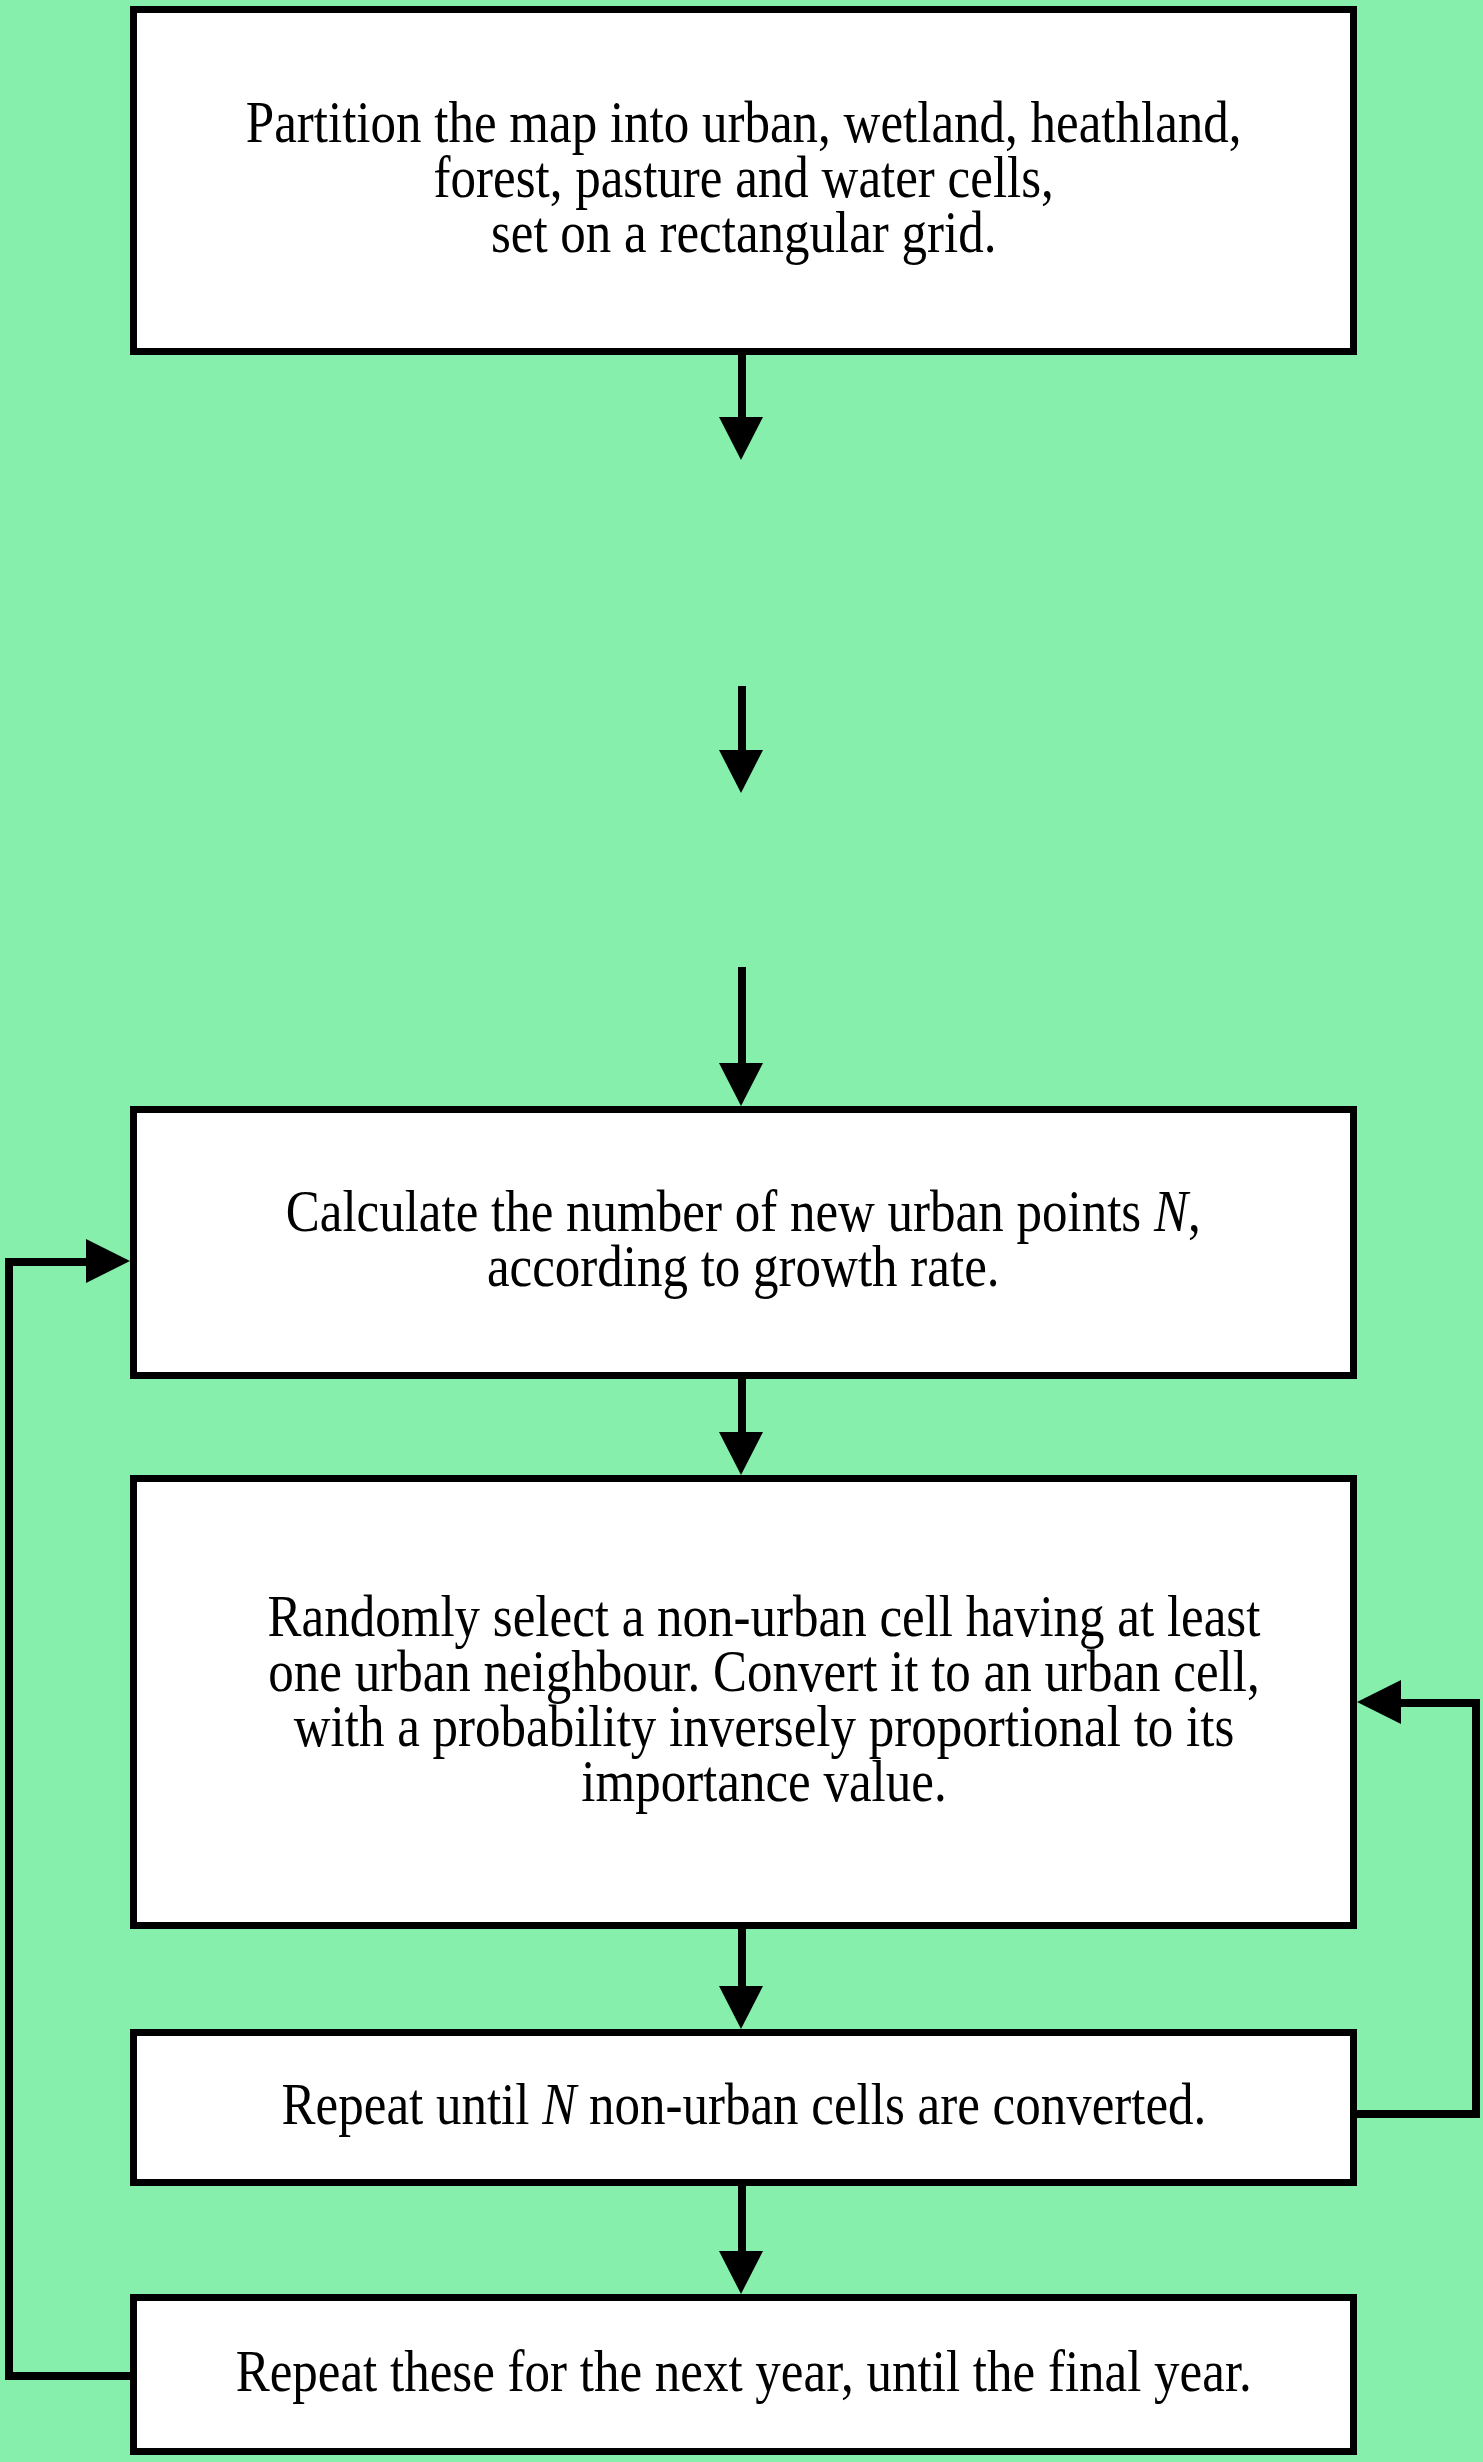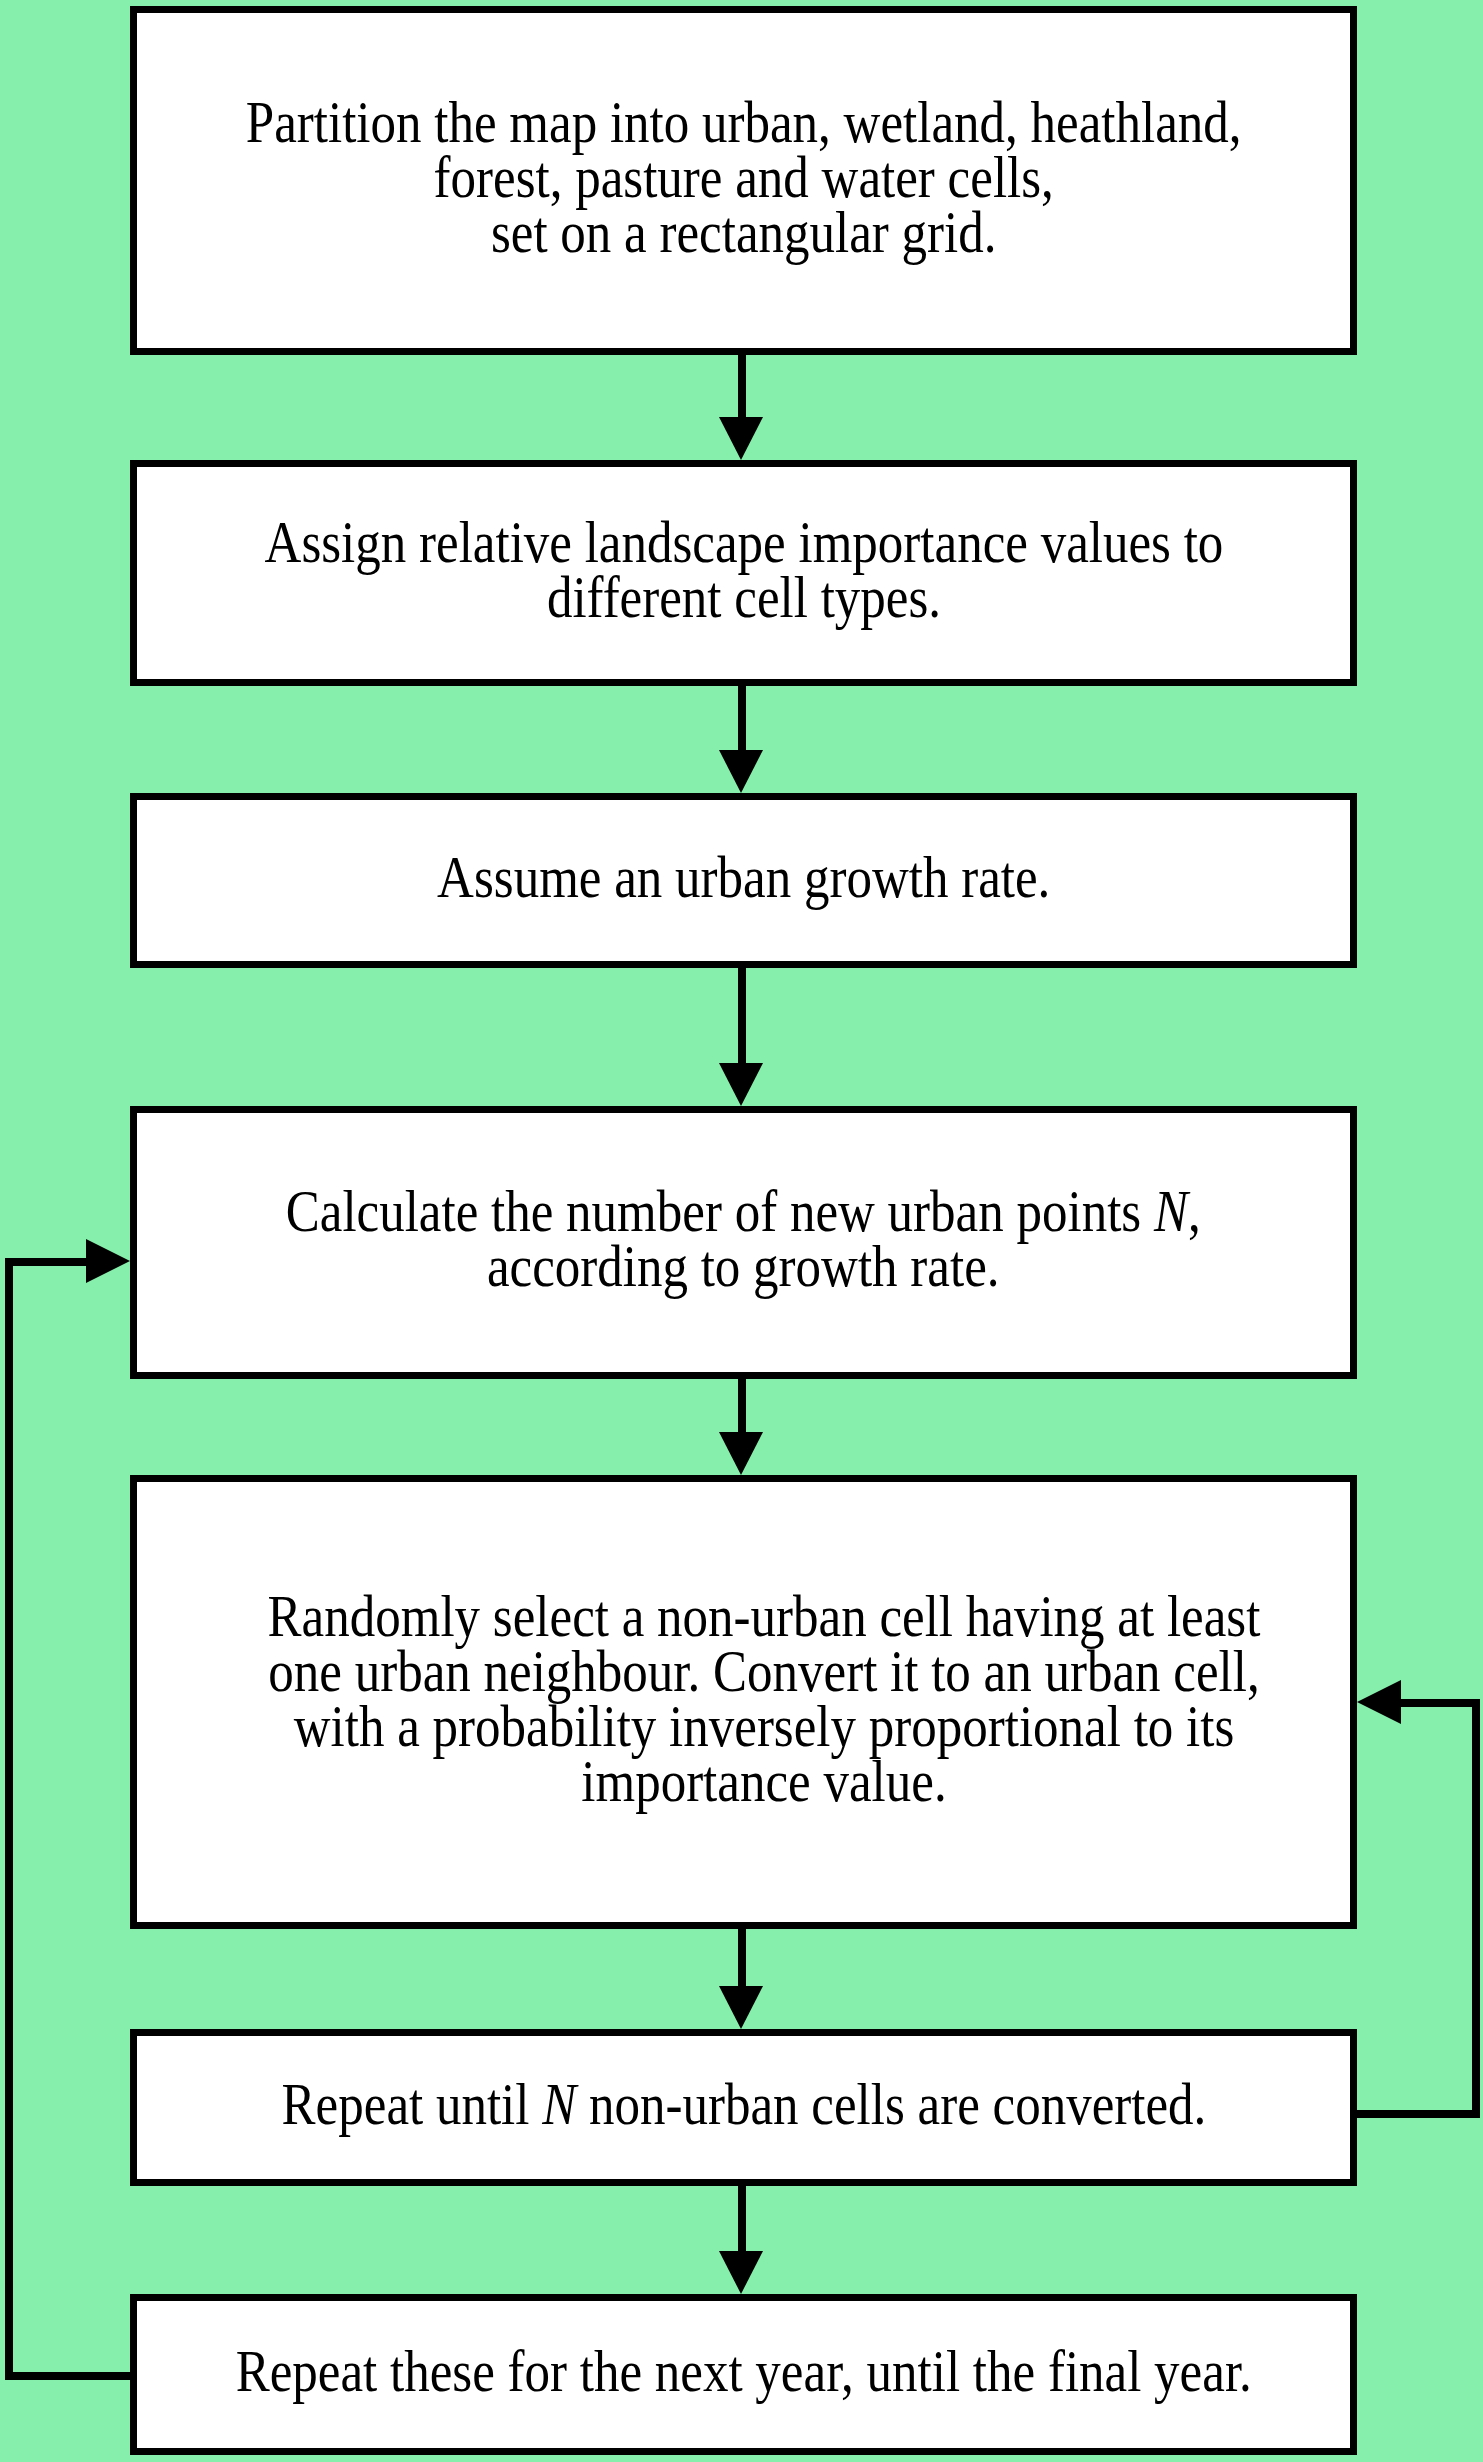--- a/index.html
+++ b/index.html
@@ -109,32 +109,21 @@
 <div class="canvas">
 
   <div class="box b1">
     <div class="box-text">
         <div><span>Partition the map into urban, wetland, heathland,</span></div>
         <div><span>forest, pasture and water cells,</span></div>
         <div><span>set on a rectangular grid.</span></div>
       </div>
   </div>
 
-  <div class="box b2">
-    <div class="box-text">
-        <div><span>Assign relative landscape importance values to</span></div>
-        <div><span>different cell types.</span></div>
-      </div>
-  </div>
 
-  <div class="box b3">
-    <div class="box-text">
-        <div><span>Assume an urban growth rate.</span></div>
-      </div>
-  </div>
 
   <div class="box b4">
     <div class="box-text">
         <div><span>Calculate the number of new urban points </span><span class="it">N</span><span>,</span></div>
         <div><span>according to growth rate.</span></div>
       </div>
   </div>
 
   <div class="box b5">
     <div class="box-text">

